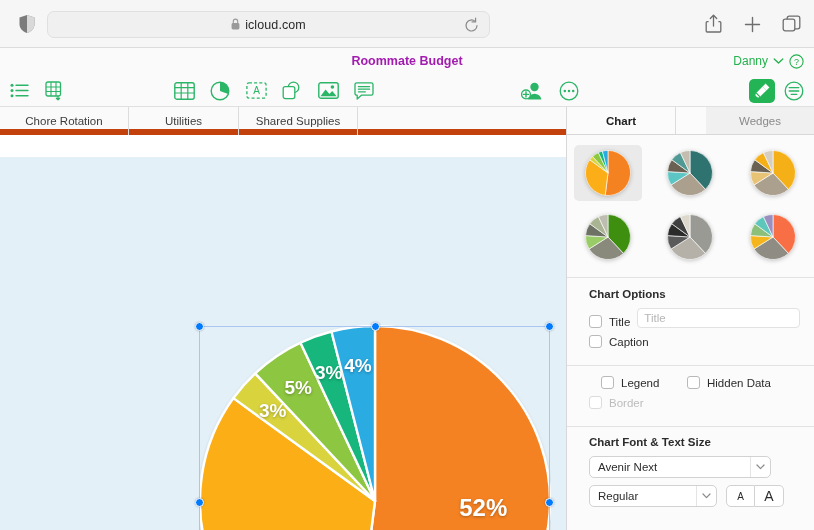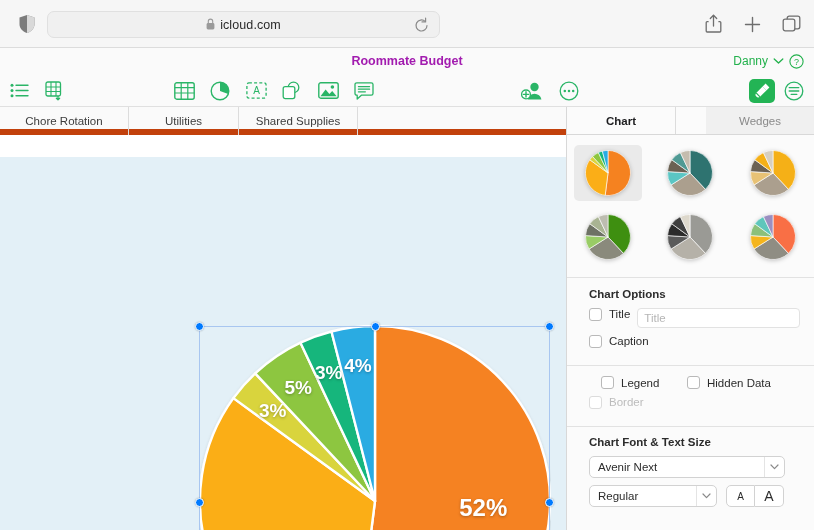--- a/index.html
+++ b/index.html
@@ -15,21 +15,21 @@
   
   .browser-bar {
     position: absolute; left: 0; top: 0; width: 814px; height: 48px;
     background: #f6f6f6;
     border-bottom: 1px solid #dcdcdc;
     display: flex; align-items: center;
   }
   .shield-btn { margin-left: 14px; width: 26px; height: 26px;
     display: flex; align-items: center; justify-content: center; }
   .url-field {
-    position: absolute; left: 47px; top: 11px; width: 393px; height: 27px;
+    position: absolute; left: 47px; top: 11px; width: 443px; height: 27px;
     background: #f0f0f0; border: 1px solid #e0e0e0; border-radius: 7px;
     display: flex; align-items: center; justify-content: center;
   }
   .url-inner { display: flex; align-items: center; gap: 5px; }
   .url-text { font-size: 12.5px; color: #2a2a2a; letter-spacing: .1px; }
   .reload-btn { position: absolute; right: 9px; top: 5px; width: 17px; height: 17px; }
   .browser-right { position: absolute; right: 12px; top: 0; height: 48px;
     display: flex; align-items: center; gap: 17px; }
   .br-icon { width: 22px; height: 22px; display:flex; align-items:center; justify-content:center; }
 
@@ -139,21 +139,21 @@
   .thumb-cell { width: 68px; height: 56px; display: flex; align-items: center; justify-content: center;
      border-radius: 5px; }
   .thumb-cell.selected { background: #eaeaea; }
   .thumb { width: 46px; height: 46px; border-radius: 50%;
      filter: drop-shadow(0 1px 2px rgba(0,0,0,.22)); }
 
   .section { padding: 10px 14px 6px 22px; }
   .section-title { font-size: 11.5px; color: #2c2c2c; font-weight: bold; margin-bottom: 8px; }
   .divider { height: 1px; background: #e2e2e2; margin: 4px 0 0 0; }
 
-  .row { display: flex; align-items: flex-start; margin-bottom: 7px; }
+  .row { display: flex; align-items: flex-end; margin-bottom: 7px; }
   .cb {
     width: 13px; height: 13px; border: 1px solid #b9b9b9; border-radius: 3px;
     background: #ffffff; margin-right: 7px; flex: none;
   }
   .cb.dim { border-color: #dcdcdc; }
   .cb-label { font-size: 11.5px; color: #2c2c2c; }
   .cb-label.dim { color: #bcbcbc; }
   .title-input {
     flex: 1; height: 20px; margin-left: 7px;
     border: 1px solid #e2e2e2; border-radius: 4px; background: #ffffff;
@@ -165,21 +165,21 @@
 
   .select {
     height: 22px; border: 1px solid #d2d2d2; border-radius: 5px; background: #ffffff;
     display: flex; align-items: center; font-size: 11.5px; color: #2c2c2c;
     padding: 0 0 0 8px; position: relative;
   }
   .select .chev-box {
     position: absolute; right: 0; top: 0; bottom: 0; width: 20px;
     border-left: 1px solid #e4e4e4; display: flex; align-items: center; justify-content: center;
   }
-  .sel-font { width: 196px; margin-bottom: 7px; }
+  .sel-font { width: 182px; margin-bottom: 7px; }
   .sel-weight { width: 128px; }
   .size-btns { display: flex; margin-left: 9px; }
   .size-btn {
     width: 29px; height: 22px; border: 1px solid #d2d2d2; background: #ffffff;
     display: flex; align-items: center; justify-content: center; color: #2c2c2c;
   }
   .size-btn:first-child { border-radius: 5px 0 0 5px; font-size: 10px; }
   .size-btn:last-child { border-radius: 0 5px 5px 0; border-left: none; font-size: 14px; }
   .font-section { padding: 9px 14px 8px 22px; }
 </style>

